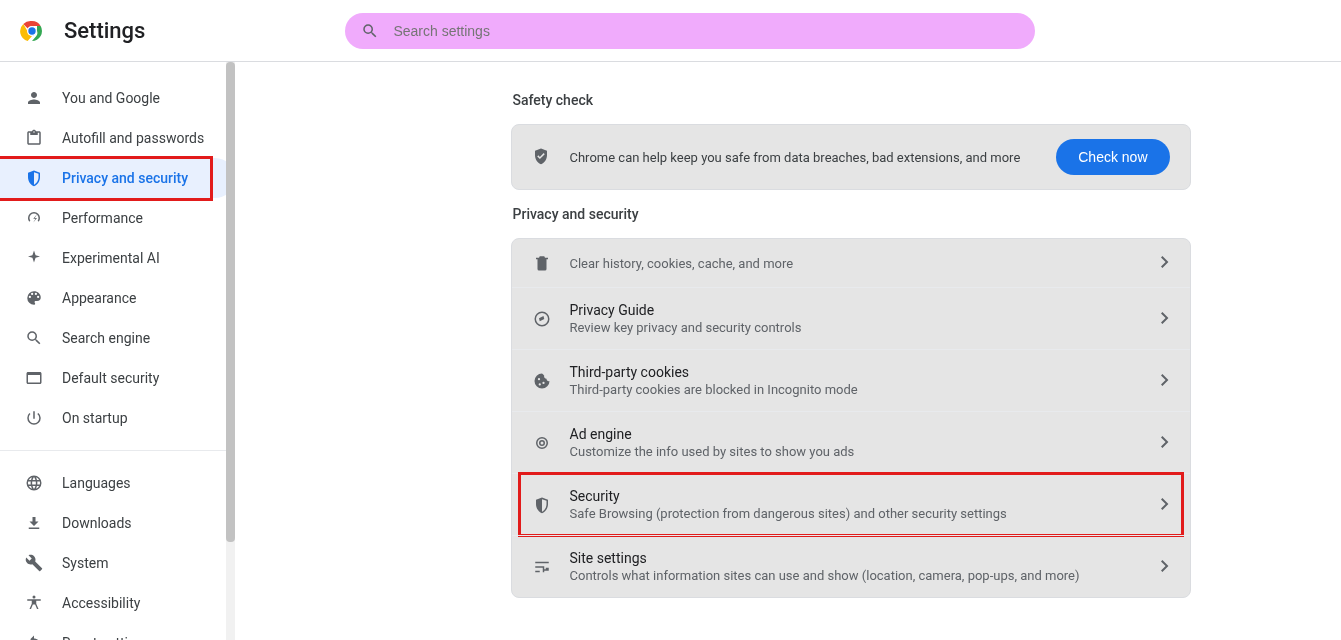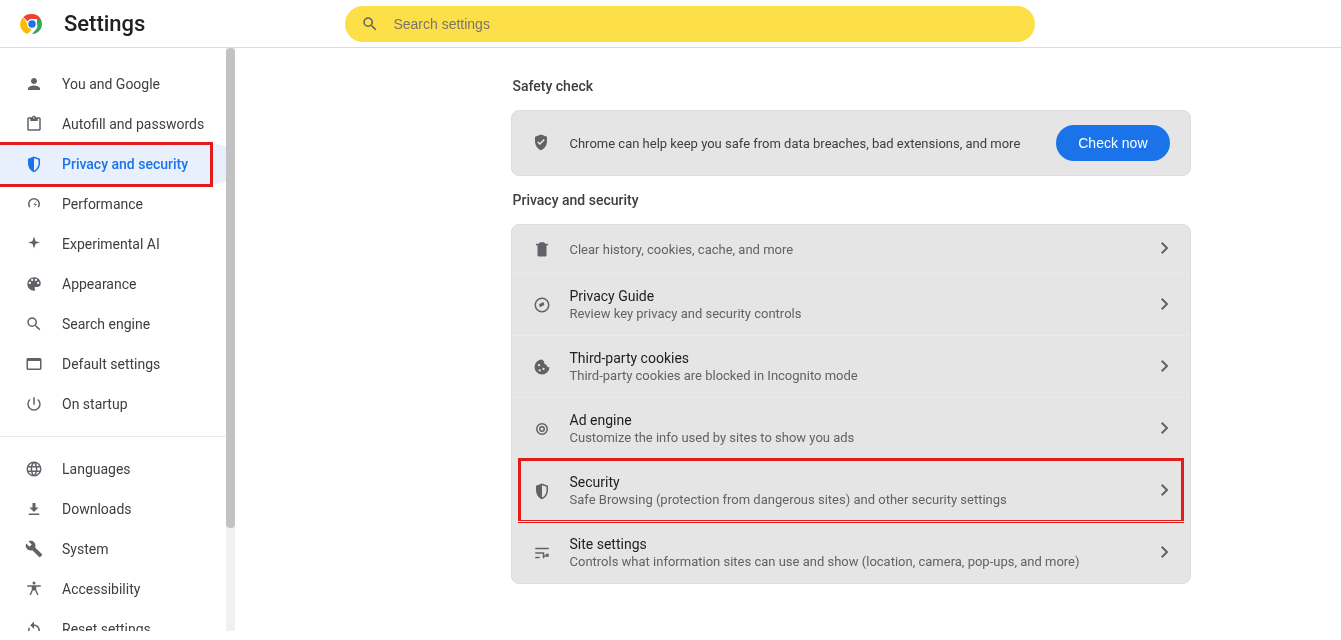--- a/index.html
+++ b/index.html
@@ -6,38 +6,38 @@
   body {
     font-family: "Google Sans", Roboto, Arial, sans-serif;
     font-size: 14px;
     color: #202124;
     background: #fff;
     width: 1341px;
     height: 640px;
     overflow: hidden;
   }
   .topbar {
-    height: 48px;
+    height: 62px;
     display: flex;
     align-items: center;
     border-bottom: 1px solid #dadce0;
     padding-left: 20px;
   }
   .chrome-logo {
     width: 24px; height: 24px;
     margin-right: 20px;
   }
   .topbar-title {
     font-size: 22px;
     font-weight: 500;
     color: #202124;
     margin-right: 200px;
   }
   .searchbox {
-    background: #fde047;
+    background: #f0abfc;
     border-radius: 50px;
     height: 36px;
     width: 690px;
     display: flex;
     align-items: center;
     padding: 8px 16px;
     margin-left: 0;
   }
   .searchbox svg { width: 18px; height: 18px; fill: #5f6368; margin-right: 14px; }
   .searchbox input {
@@ -280,21 +280,21 @@
             </svg>
           </span>
         <span>Search engine</span>
       </div>
       <div class="sidebar-item">
         <span class="icon">
             <svg viewBox="0 0 24 24">
               <path d="M20 4H4c-1.1 0-2 .9-2 2v12c0 1.1.9 2 2 2h16c1.1 0 2-.9 2-2V6c0-1.1-.9-2-2-2zm0 14H4V8h16v10z"></path>
             </svg>
           </span>
-        <span>Default settings</span>
+        <span>Default security</span>
       </div>
       <div class="sidebar-item">
         <span class="icon">
             <svg viewBox="0 0 24 24">
               <path d="M13 3h-2v10h2V3zm4.83 2.17l-1.42 1.42A6.92 6.92 0 0 1 19 12a7 7 0 1 1-14 0c0-2.05.88-3.9 2.29-5.19L5.87 5.39A8.93 8.93 0 0 0 3 12a9 9 0 1 0 18 0 8.93 8.93 0 0 0-3.17-6.83z"></path>
             </svg>
           </span>
         <span>On startup</span>
       </div>
     </div>

